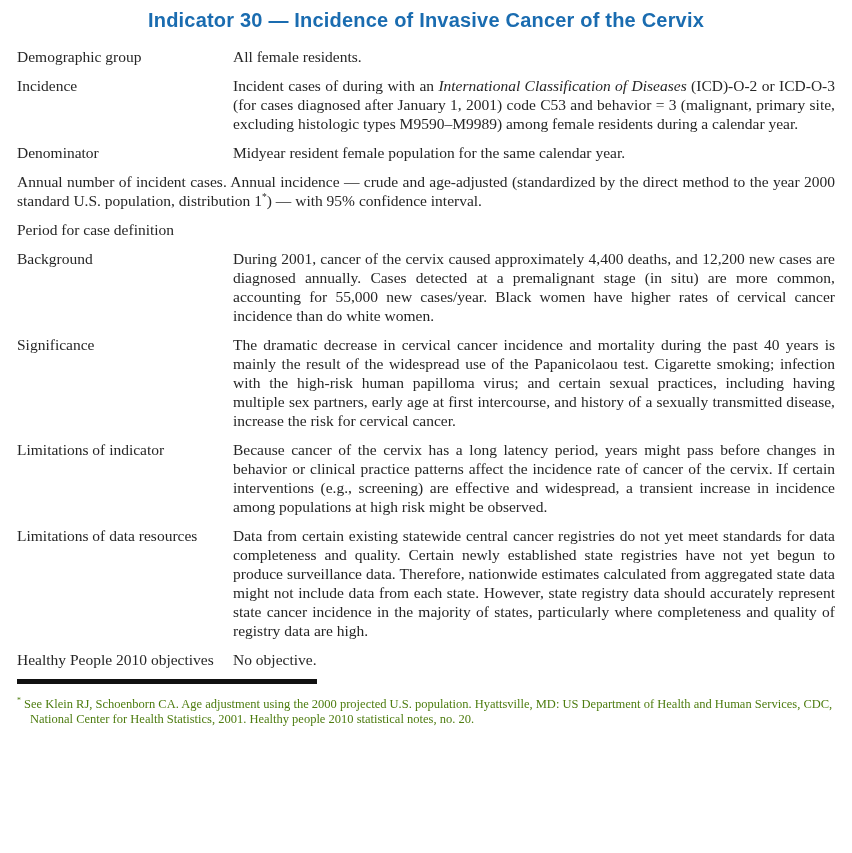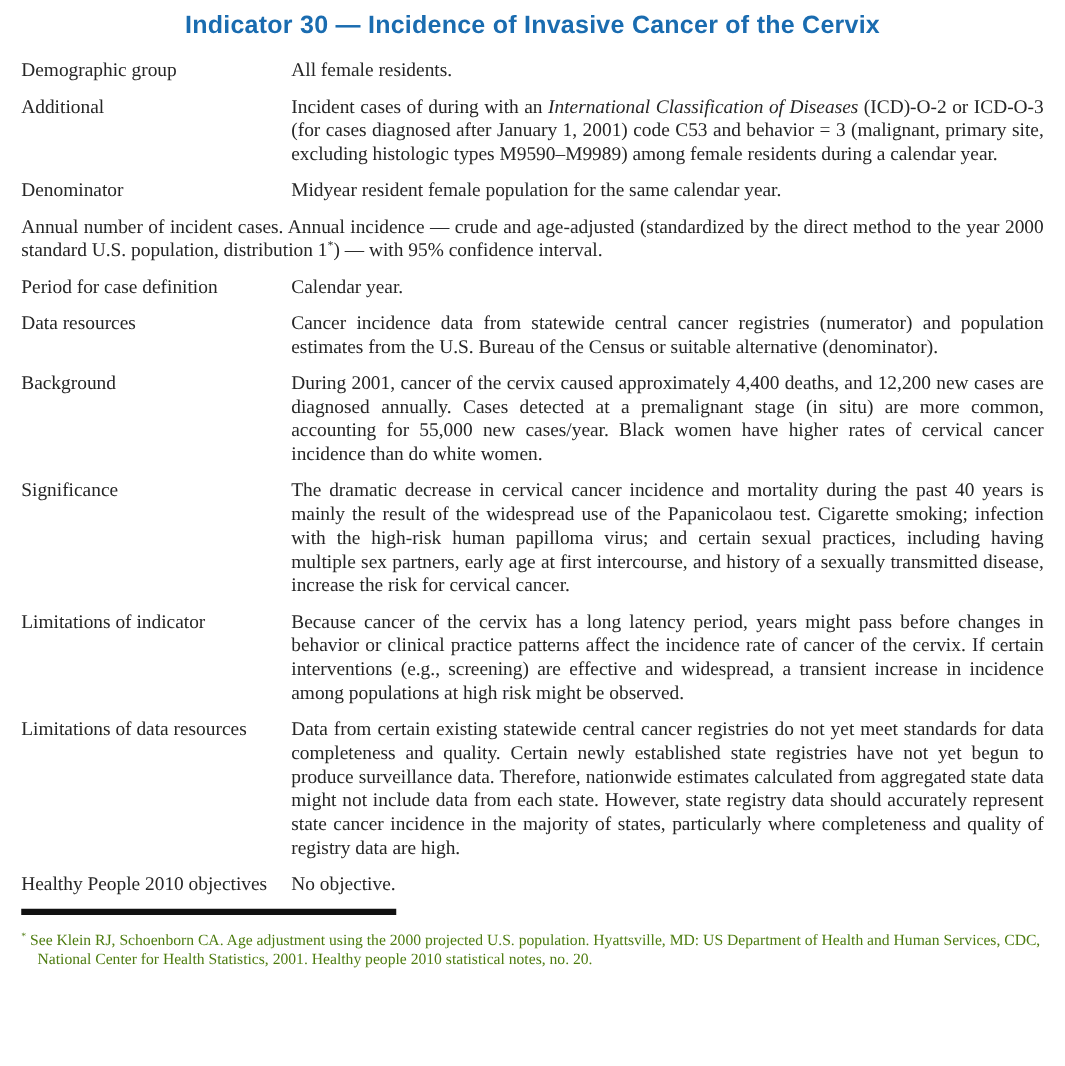--- a/index.html
+++ b/index.html
@@ -73,37 +73,32 @@
 
 <div class="page">
   <h1 class="title" style="color: rgb(26, 108, 176);">Indicator 30 — Incidence of Invasive Cancer of the Cervix</h1>
 
   <div class="def-table">
       <div class="row">
         <div class="label"><span>Demographic group</span></div>
         <div class="value"><span>All female residents.</span></div>
       </div>
       <div class="row">
-        <div class="label"><span>Additional</span></div>
+        <div class="label"><span>Incidence</span></div>
         <div class="value"><span>Incident cases of during with an </span><span style="font-style: italic;">International Classification of Diseases</span><span> (ICD)-O-2 or ICD-O-3 (for cases diagnosed after January 1, 2001) code C53 and behavior = 3 (malignant, primary site, excluding histologic types M9590–M9989) among female residents during a calendar year.</span></div>
       </div>
       <div class="row">
         <div class="label"><span>Denominator</span></div>
         <div class="value"><span>Midyear resident female population for the same calendar year.</span></div>
       </div>
       <div class="row">
         <div class="value"><span>Annual number of incident cases. Annual incidence — crude and age-adjusted (standardized by the direct method to the year 2000 standard U.S. population, distribution 1</span><sup>*</sup><span>) — with 95% confidence interval.</span></div>
       </div>
       <div class="row">
         <div class="label"><span>Period for case definition</span></div>
-        <div class="value"><span>Calendar year.</span></div>
-      </div>
-      <div class="row">
-        <div class="label"><span>Data resources</span></div>
-        <div class="value"><span>Cancer incidence data from statewide central cancer registries (numerator) and population estimates from the U.S. Bureau of the Census or suitable alternative (denominator).</span></div>
       </div>
       <div class="row">
         <div class="label"><span>Background</span></div>
         <div class="value"><span>During 2001, cancer of the cervix caused approximately 4,400 deaths, and 12,200 new cases are diagnosed annually. Cases detected at a premalignant stage (in situ) are more common, accounting for 55,000 new cases/year. Black women have higher rates of cervical cancer incidence than do white women.</span></div>
       </div>
       <div class="row">
         <div class="label"><span>Significance</span></div>
         <div class="value"><span>The dramatic decrease in cervical cancer incidence and mortality during the past 40 years is mainly the result of the widespread use of the Papanicolaou test. Cigarette smoking; infection with the high-risk human papilloma virus; and certain sexual practices, including having multiple sex partners, early age at first intercourse, and history of a sexually transmitted disease, increase the risk for cervical cancer.</span></div>
       </div>
       <div class="row">

